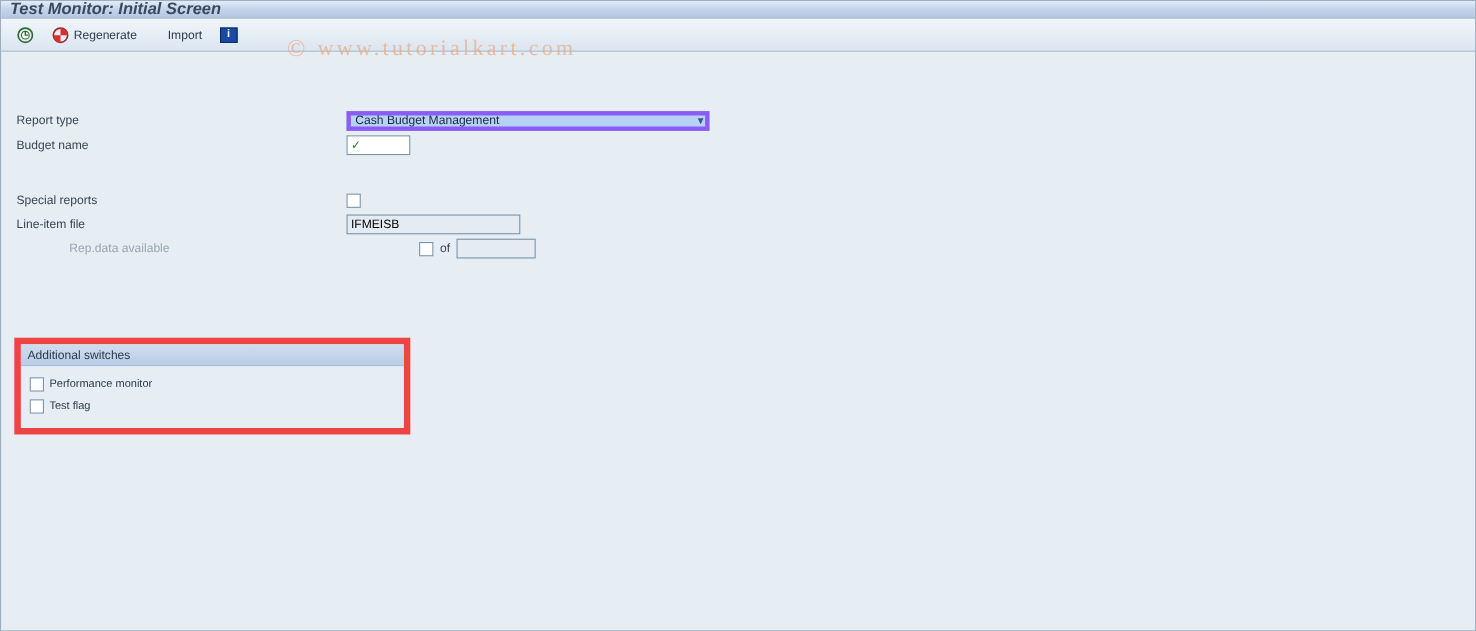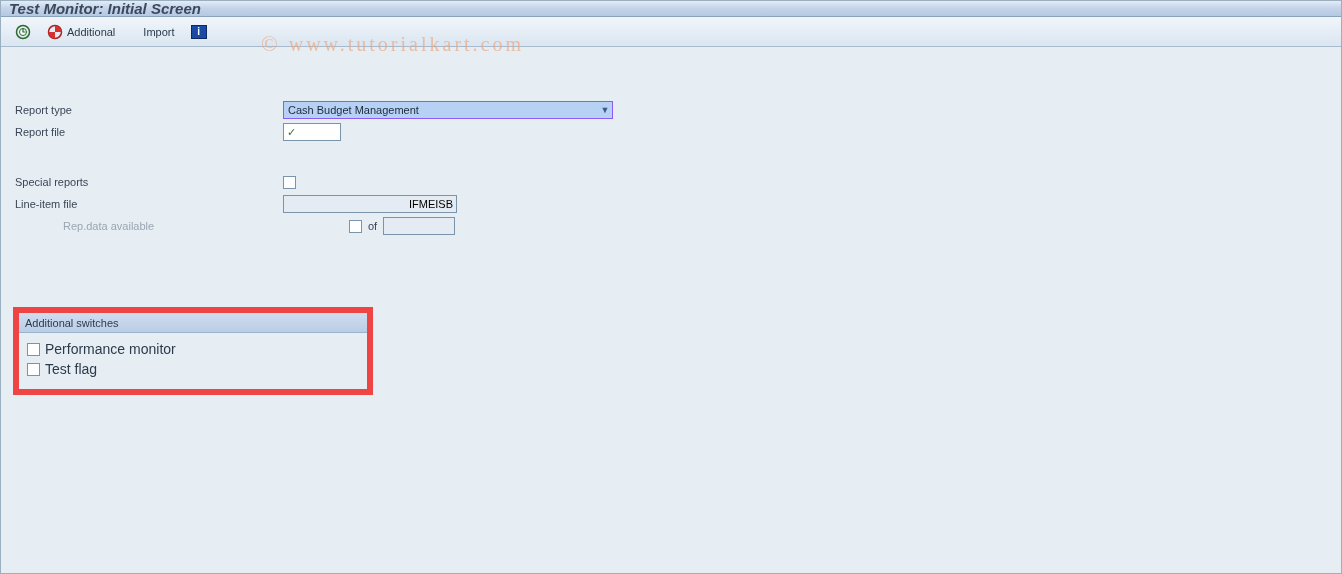--- a/index.html
+++ b/index.html
@@ -61,37 +61,38 @@
     .sep {
       width: 8px;
     }
     .content {
       padding: 52px 12px 12px 12px;
     }
     .form-row {
       display: flex;
       align-items: center;
       height: 22px;
+      gap: 32px;
     }
     .form-label {
       width: 270px;
       color: #3a4656;
       font-size: 11px;
       padding-left: 2px;
     }
     .form-label.disabled { color: #9aa6b2; margin-left: 48px; }
     .select-wrap {
       position: relative;
       width: 330px;
       height: 18px;
     }
     .select-input {
       width: 100%;
       height: 18px;
-      border: 1px solid #8b5cf6;
+      border: 4px solid #8b5cf6;
       background: #b7d1f5;
       color: #1b2a3b;
       font-size: 11px;
       padding: 0 28px 0 4px;
       line-height: 16px;
       display: flex;
       align-items: center;
     }
     .select-caret {
       position: absolute;
@@ -167,38 +168,38 @@
       align-items: center;
       height: 20px;
       gap: 5px;
     }
     .checkbox-box {
       width: 13px;
       height: 13px;
       border: 1px solid #7a94ab;
       background: #fff;
     }
-    .check-label { color: #2b3b4c; font-size: 14px; }
+    .check-label { color: #2b3b4c; font-size: 10px; }
     .watermark {
       position: absolute;
       top: 30px;
       left: 260px;
       font-size: 20px;
       letter-spacing: 3px;
       color: rgba(236, 163, 120, 0.65);
       font-family: Georgia, serif;
       pointer-events: none;
       display: flex;
       align-items: center;
       gap: 8px;
     }
     .watermark .copyright {
       font-size: 22px;
     }
-    .line-item-input { width: 174px; text-align: right; }
+    .line-item-input { width: 158px; }
     .of-input { width: 72px; }
     svg { display: block; }
   </style>
 </head>
 <body>
 
 <div class="title-bar">
   <span class="title-text">Test Monitor: Initial Screen</span>
 </div>
 
@@ -213,21 +214,21 @@
     </span>
   </span>
   <span class="toolbar-item">
     <span class="icon-regen">
       <svg width="16" height="16" viewBox="0 0 16 16">
         <circle cx="8" cy="8" r="6.5" fill="none" stroke="#a82020" stroke-width="1.5"></circle>
         <path d="M8 1.5 A6.5 6.5 0 0 1 14.5 8 L8 8 Z" fill="#d83030"></path>
         <path d="M8 14.5 A6.5 6.5 0 0 1 1.5 8 L8 8 Z" fill="#d83030"></path>
       </svg>
     </span>
-    <span>Additional</span>
+    <span>Regenerate</span>
   </span>
   <span class="sep"></span>
   <span class="toolbar-item">
     <span>Import</span>
   </span>
   <span class="toolbar-item">
     <span class="icon-info">i</span>
   </span>
 </div>
 
@@ -240,21 +241,21 @@
 
   <div class="form-row">
     <div class="form-label">Report type</div>
     <div class="select-wrap">
       <div class="select-input">Cash Budget Management</div>
       <div class="select-caret">▼</div>
     </div>
   </div>
 
   <div class="form-row">
-    <div class="form-label">Report file</div>
+    <div class="form-label">Budget name</div>
     <div class="report-name-wrap">
       <span class="checkmark">✓</span>
       <span></span>
     </div>
   </div>
 
   <div class="spacer-v"></div>
 
   <div class="form-row">
     <div class="form-label">Special reports</div>

